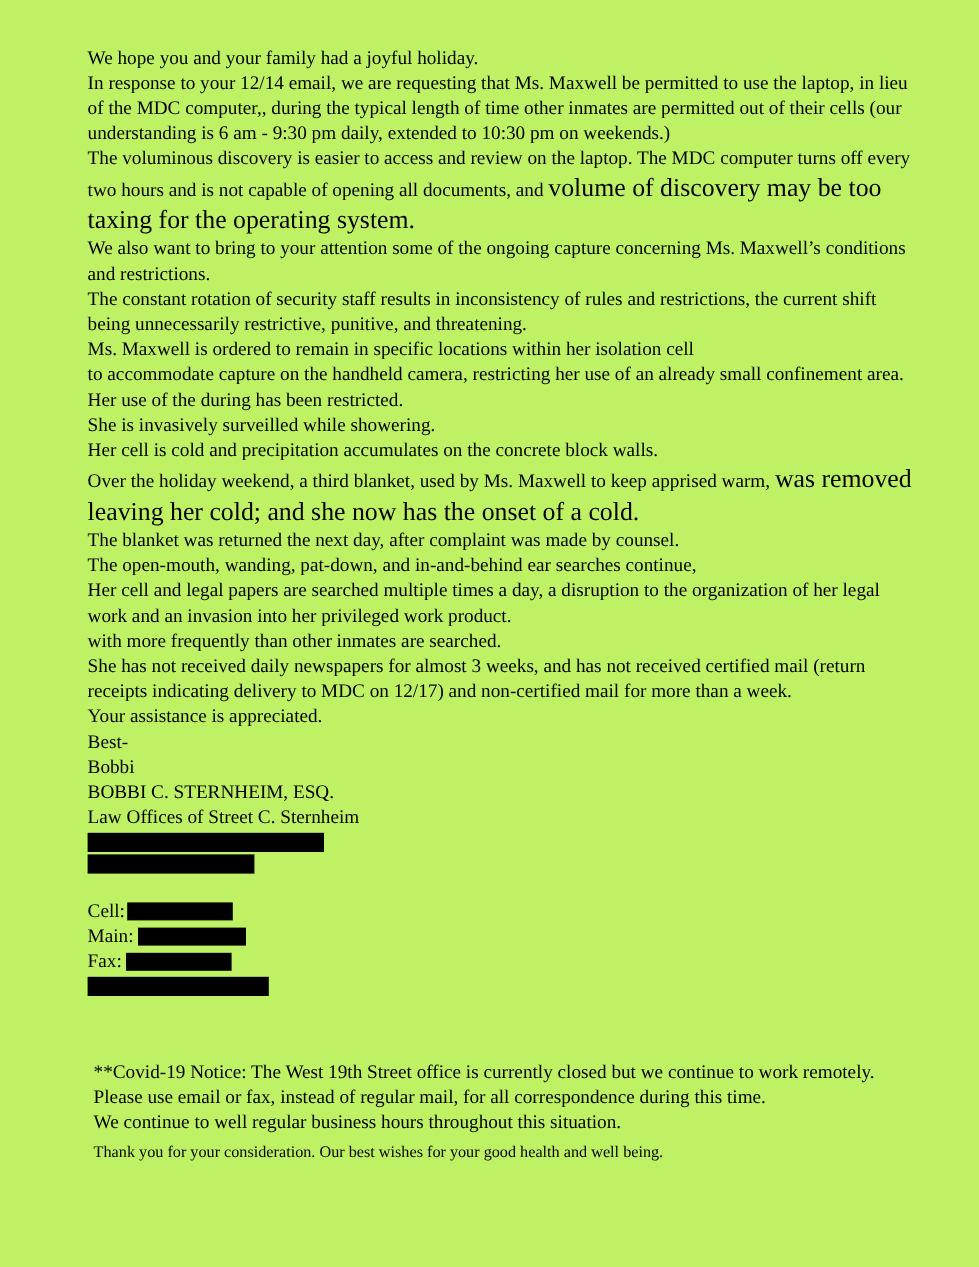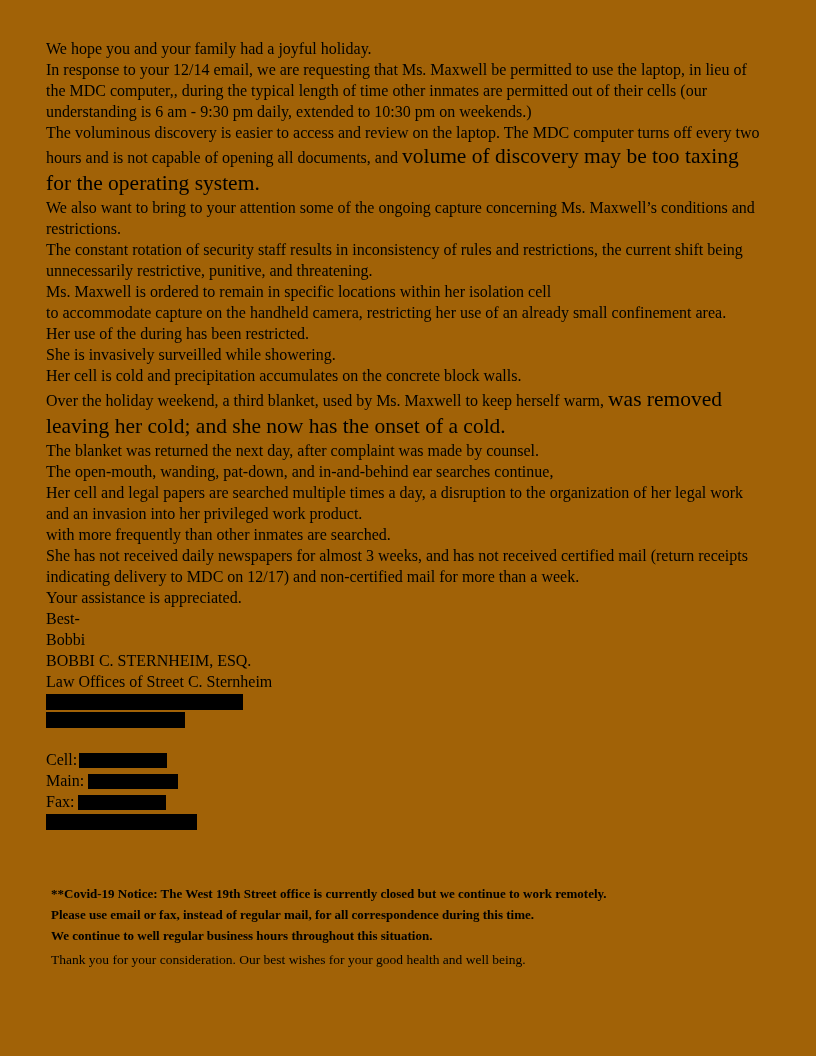--- a/index.html
+++ b/index.html
@@ -1,23 +1,23 @@
 <!DOCTYPE html>
 <html><head>
 <meta charset="utf-8">
 <style>
   html, body { margin: 0; padding: 0; background: #ffffff; }
   .page {
     position: relative;
     width: 816px;
     height: 1056px;
     margin: 0 auto;
-    background: #a16207;
+    background: #bef264;
     box-sizing: border-box;
-    padding: 38px 50px 0 46px;
+    padding: 38px 50px 0 73px;
     font-family: "Liberation Serif", "DejaVu Serif", serif;
     color: #000000;
     overflow: hidden;
   }
   .para {
     margin: 0;
     font-size: 16px;
     line-height: 21px;
   }
   .large {
@@ -36,23 +36,22 @@
     background: #000000;
     margin-top: 2px;
   }
   .contact-gap { height: 21px; }
   .footer {
     margin-top: 58px;
     padding-left: 5px;
   }
   .footer-small {
     margin: 0 0 10px 0;
-    font-size: 13px;
+    font-size: 16px;
     line-height: 11px;
-    font-weight: bold;
   }
   .footer-close {
     margin: 5px 0 0 0;
     font-size: 13.5px;
     line-height: 17px;
   }
 </style>
 </head>
 <body>
 
@@ -71,21 +70,21 @@
   <p class="para">Ms. Maxwell is ordered to remain in specific locations within her isolation cell</p>
 
   <p class="para">to accommodate capture on the handheld camera, restricting her use of an already small confinement area.</p>
 
   <p class="para">Her use of the during has been restricted.</p>
 
   <p class="para">She is invasively surveilled while showering.</p>
 
   <p class="para">Her cell is cold and precipitation accumulates on the concrete block walls.</p>
 
-  <p class="para"><span>Over the holiday weekend, a third blanket, used by Ms. Maxwell to keep herself warm, </span><span class="large">was removed leaving her cold; and she now has the onset of a cold.</span></p>
+  <p class="para"><span>Over the holiday weekend, a third blanket, used by Ms. Maxwell to keep apprised warm, </span><span class="large">was removed leaving her cold; and she now has the onset of a cold.</span></p>
 
   <p class="para">The blanket was returned the next day, after complaint was made by counsel.</p>
 
   <p class="para">The open-mouth, wanding, pat-down, and in-and-behind ear searches continue,</p>
 
   <p class="para">Her cell and legal papers are searched multiple times a day, a disruption to the organization of her legal work and an invasion into her privileged work product.</p>
 
   <p class="para">with more frequently than other inmates are searched.</p>
 
   <p class="para">She has not received daily newspapers for almost 3 weeks, and has not received certified mail (return receipts indicating delivery to MDC on 12/17) and non-certified mail for more than a week.</p>

